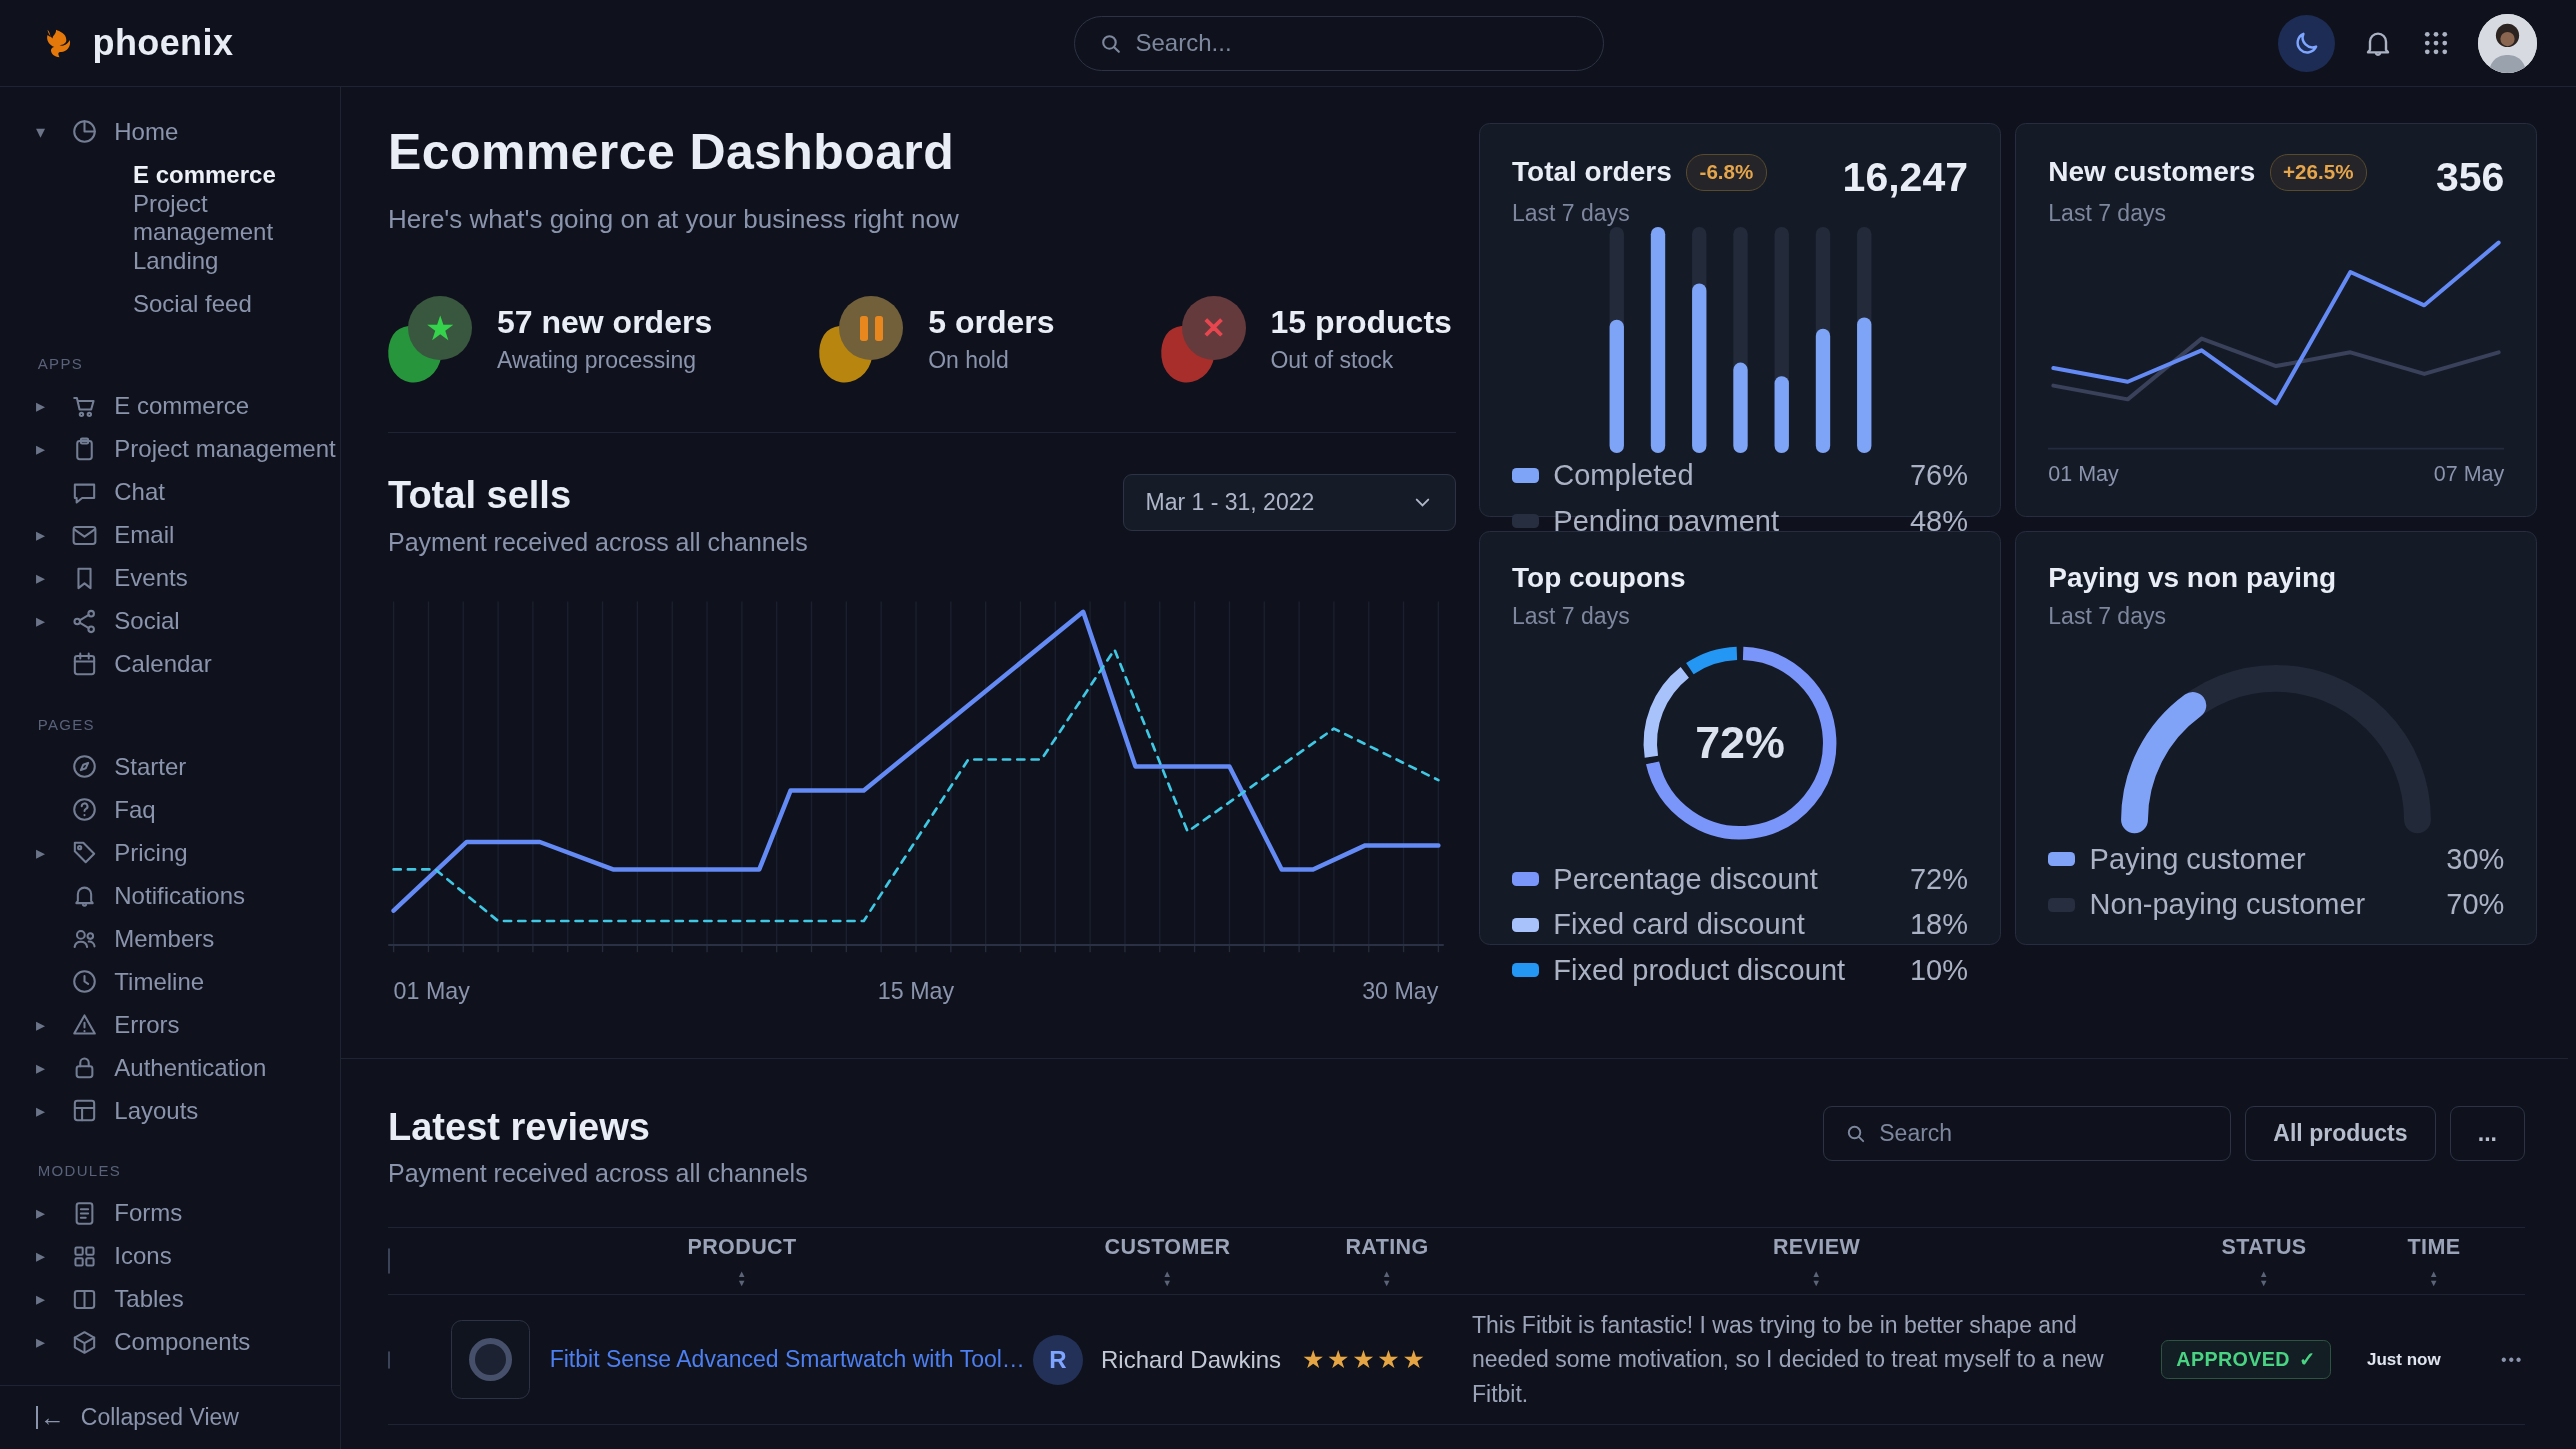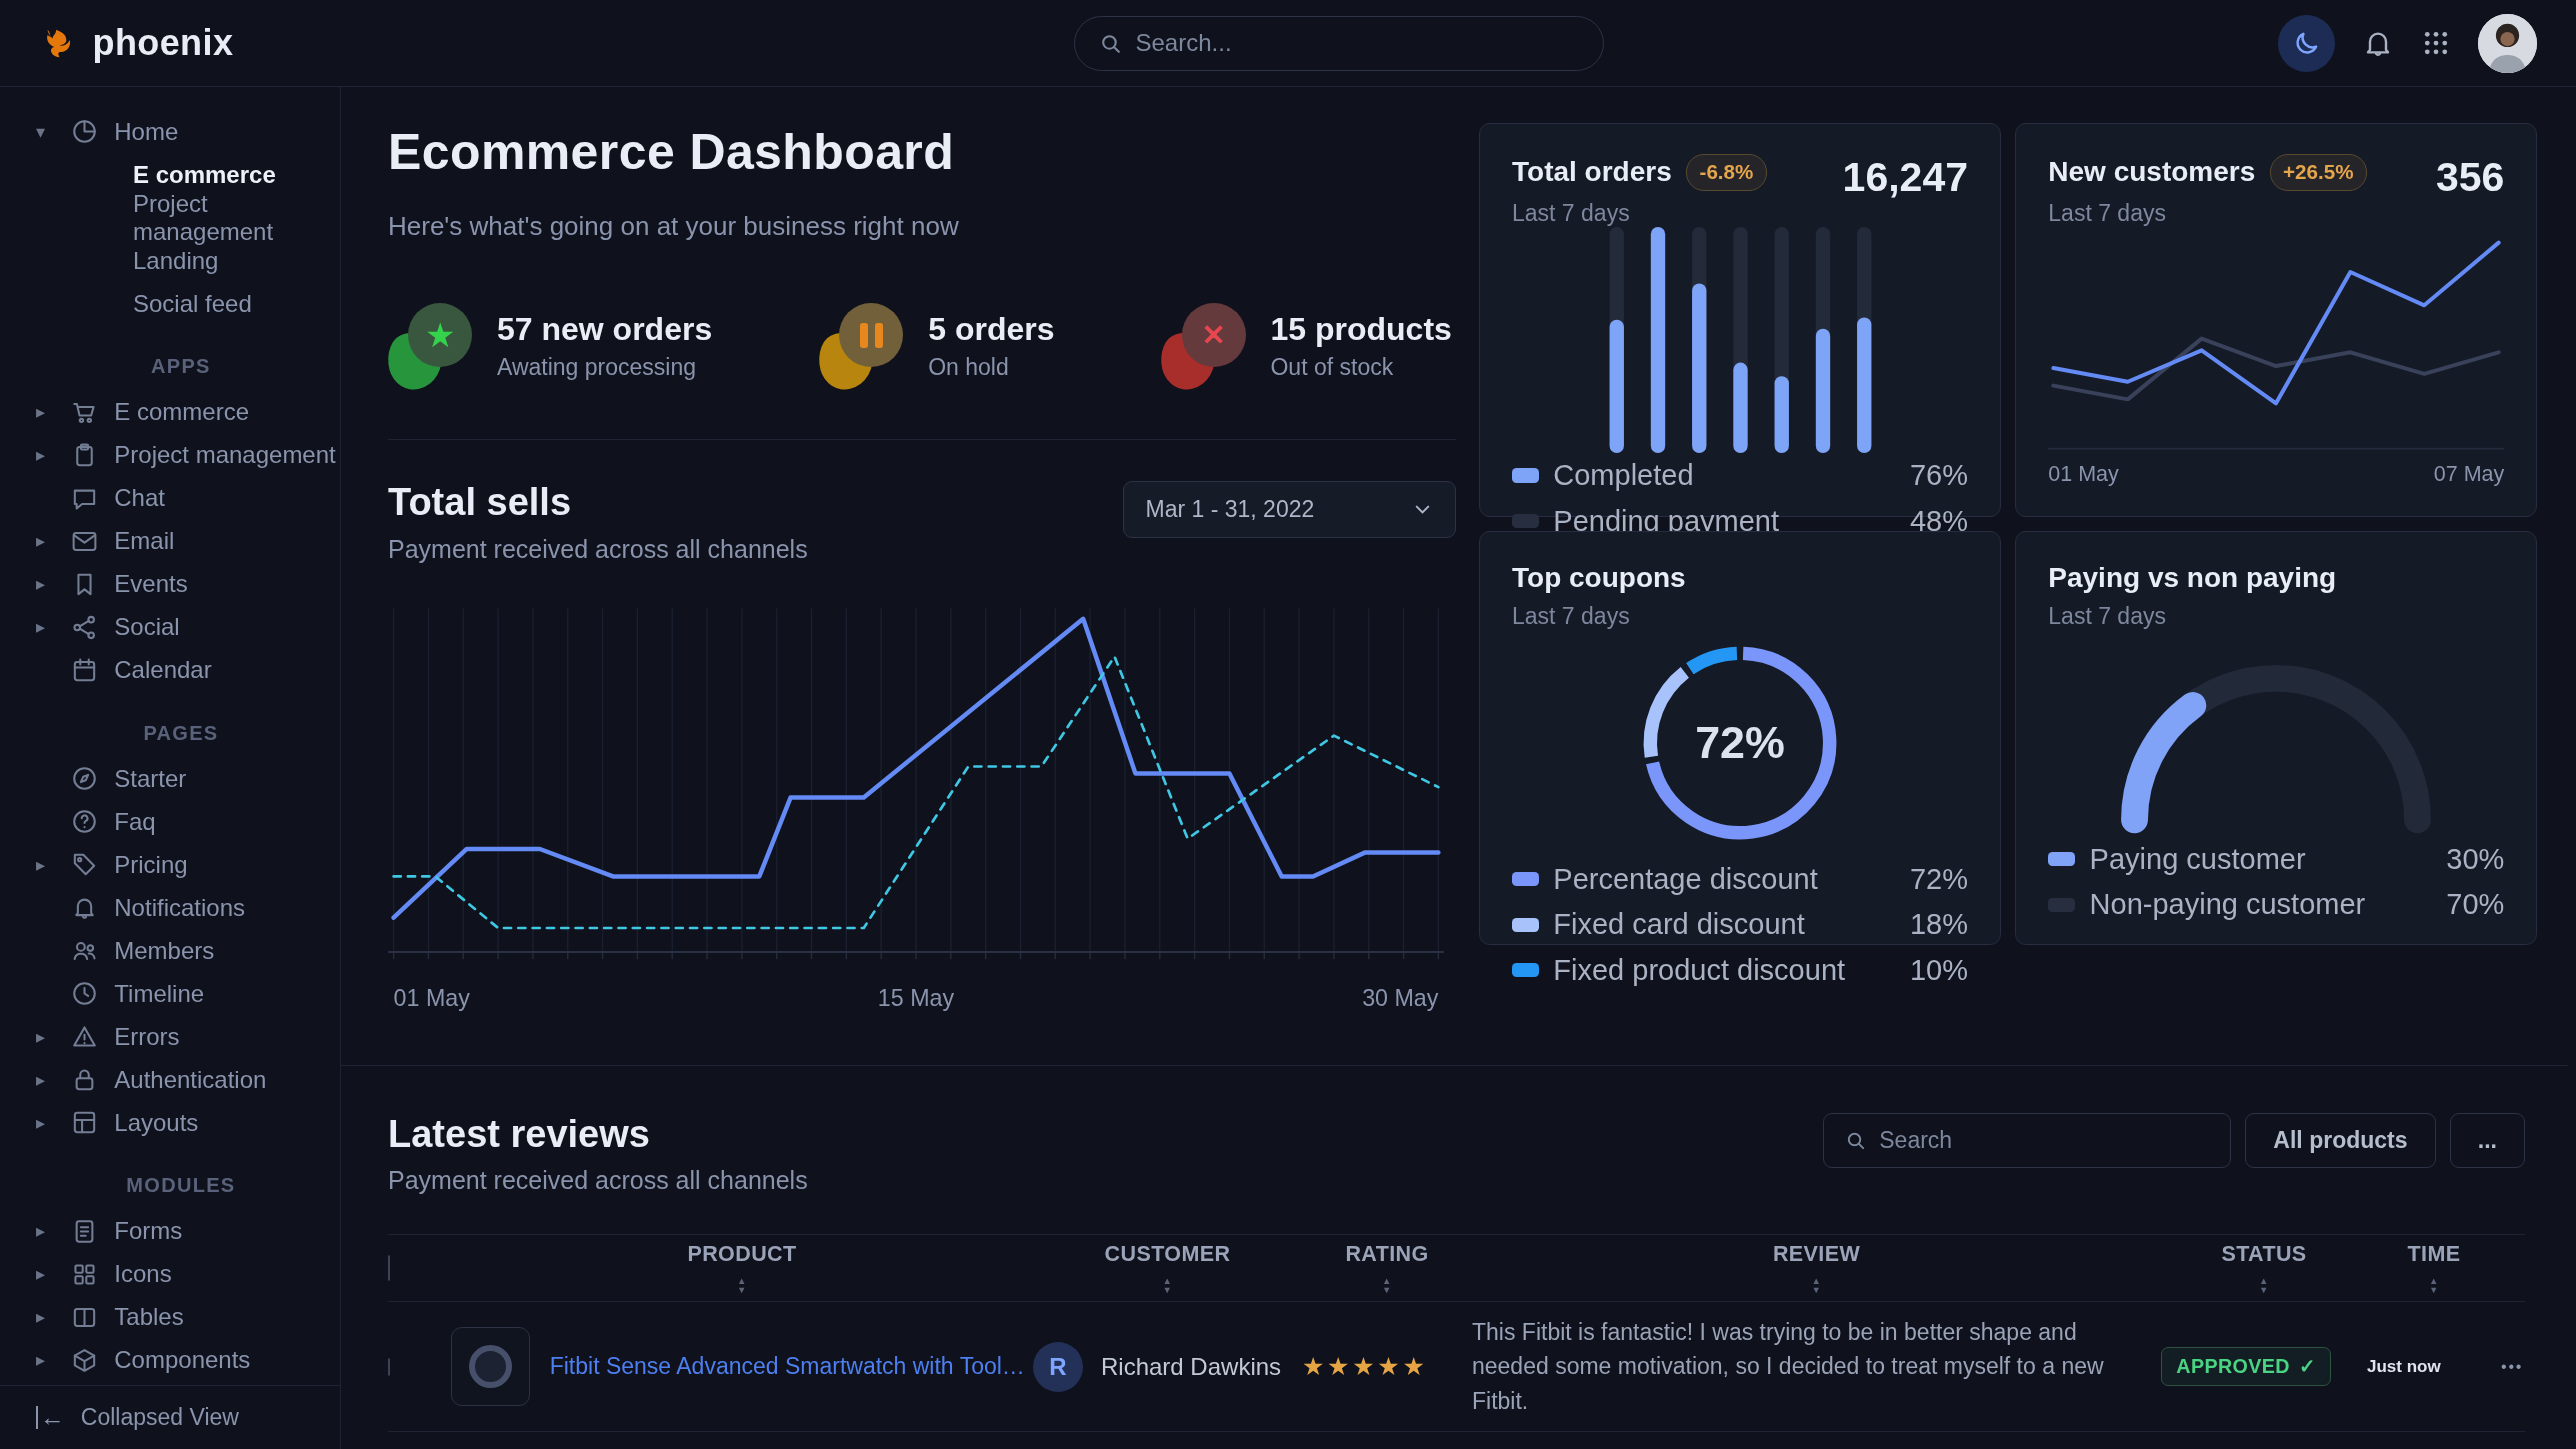--- a/index.html
+++ b/index.html
@@ -26,30 +26,30 @@
   .sidebar { width:341px; border-right:1.8px solid #1e2433; padding:23px 0 0 0; display:flex;
     flex-direction:column; }
   .side-scroll { flex:1; overflow:hidden; padding:0 16px 0 36px; }
   .side-item { display:flex; align-items:center; gap:14.3px; height:43px; font-size:24px;
     color:#8a94ad; cursor:pointer; white-space:nowrap; }
   .side-item .caret { width:19.7px; font-size:18px; color:#6b7489; flex:none; }
   .side-item .s-ic { width:30px; height:30px; flex:none; display:flex; align-items:center; }
   .side-child { padding-left:97px; height:43px; display:flex; align-items:center; font-size:24px;
     color:#8a94ad; cursor:pointer; }
   .side-child.active { color:#eef1f7; font-weight:bold; }
-  .side-label { font-size:20px; font-weight:bold; letter-spacing:1.3px; color:#59627a;
-    margin:30px 0 12.5px 1.8px;text-align:center; }
+  .side-label { font-size:15px; font-weight:normal; letter-spacing:1.3px; color:#59627a;
+    margin:30px 0 12.5px 1.8px; }
   .sidebar-footer { border-top:1.8px solid #1e2433; height:64px; display:flex; align-items:center;
     gap:16px; padding:0 36px; font-size:23px; color:#8a94ad; cursor:pointer; }
   
   .main { flex:1; padding:36px 51px 0 47px; overflow:hidden; }
   .top-grid { display:flex; gap:23px; }
   .left-col { width:1068px; flex:none; }
   .page-title { font-size:50px; color:#e9edf5; letter-spacing:0.4px; }
-  .page-sub { font-size:26px; color:#8a94ad; margin-top:30px; }
+  .page-sub { font-size:26px; color:#8a94ad; margin-top:23px; }
   .stats { display:flex; gap:107px; margin-top:61px; align-items:center; }
   .stat { display:flex; align-items:center; gap:23px; }
   .stat-ic { position:relative; width:86px; height:86px; flex:none; }
   .blob { position:absolute; left:0; bottom:0; width:54px; height:57px;
     border-radius:42% 58% 55% 45% / 55% 45% 55% 45%; transform:rotate(-14deg); }
   .bub { position:absolute; right:1.8px; top:0; width:64px; height:64px; border-radius:50%;
     display:flex; align-items:center; justify-content:center; }
   .stat.green .blob{background:#27953c;} .stat.green .bub{background:#39573f;}
   .stat.orange .blob{background:#b8860f;} .stat.orange .bub{background:#72603a;}
   .stat.red .blob{background:#a82e2b;} .stat.red .bub{background:#643a3c;}

